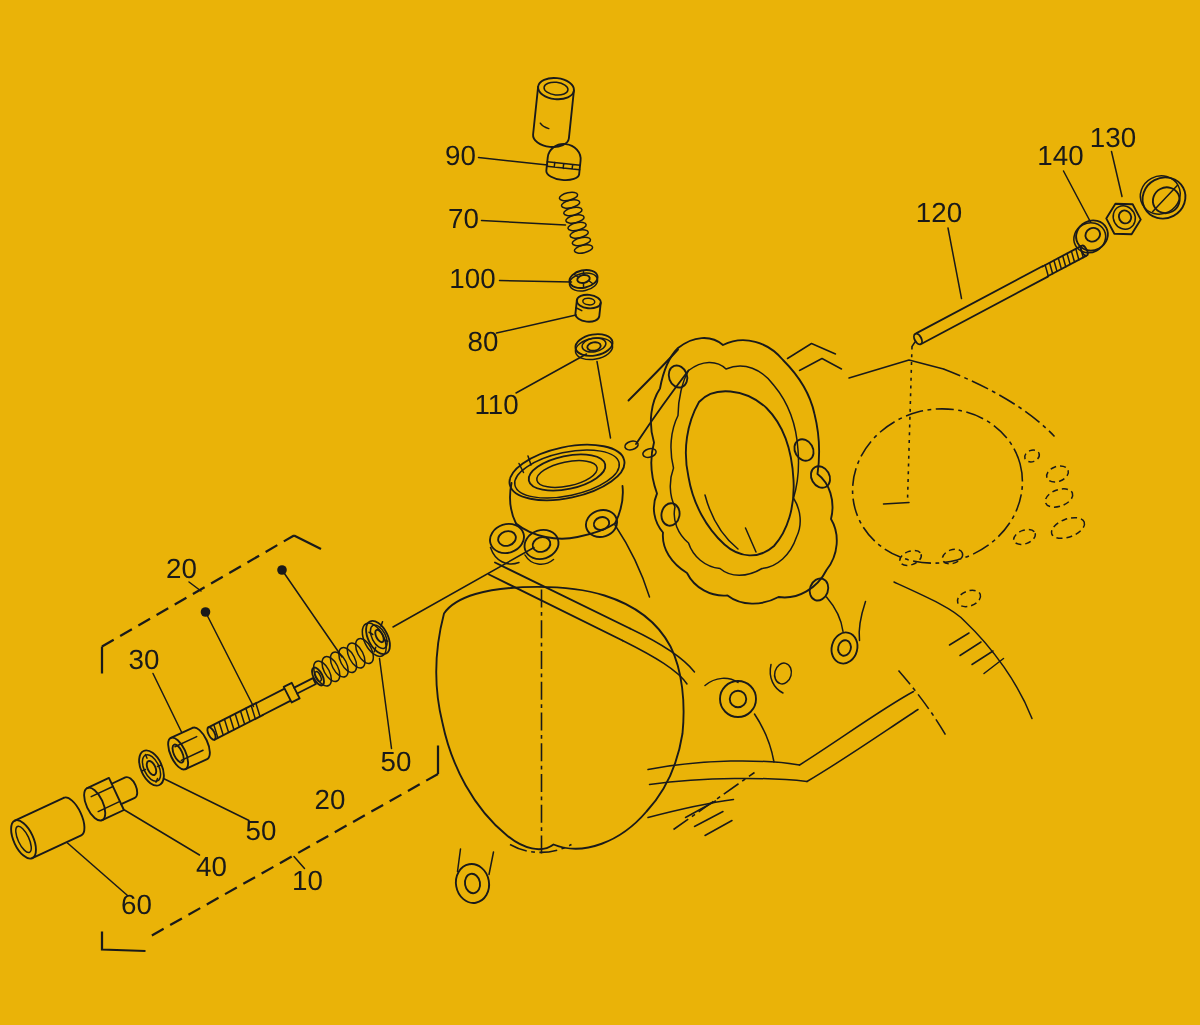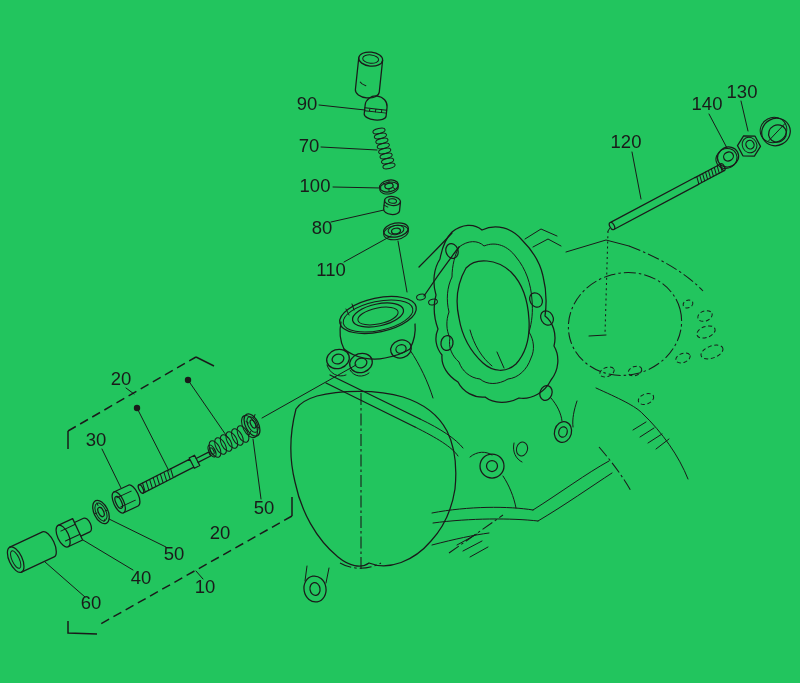--- a/index.html
+++ b/index.html
@@ -1,16 +1,16 @@
 <!DOCTYPE html>
 <html><head>
 <meta charset="utf-8">
 <style>
   html,body{margin:0;padding:0;background:#ffffff;}
-  .stage{position:relative;width:800px;height:683px;background:#22c55e;overflow:hidden;
+  .stage{position:relative;width:800px;height:683px;background:#eab308;overflow:hidden;
          font-family:"Liberation Sans",sans-serif;}
   svg{display:block;}
   .ln   {fill:none;stroke:#1a1a1a;stroke-width:1.25;stroke-linecap:round;stroke-linejoin:round;}
   .tn   {fill:none;stroke:#1a1a1a;stroke-width:1.0;stroke-linecap:round;stroke-linejoin:round;}
   .bx   {fill:none;stroke:#1a1a1a;stroke-width:1.5;stroke-dasharray:9 5;}
   .bxs  {fill:none;stroke:#1a1a1a;stroke-width:1.5;}
   .dd   {fill:none;stroke:#1a1a1a;stroke-width:1.05;stroke-dasharray:12 3 2.5 3;}
   .dt   {fill:none;stroke:#1a1a1a;stroke-width:1.05;stroke-dasharray:2 3.2;}
   .hl   {fill:none;stroke:#1a1a1a;stroke-width:1.0;stroke-dasharray:4 2.6;}
   .dotf {fill:#1a1a1a;stroke:none;}

